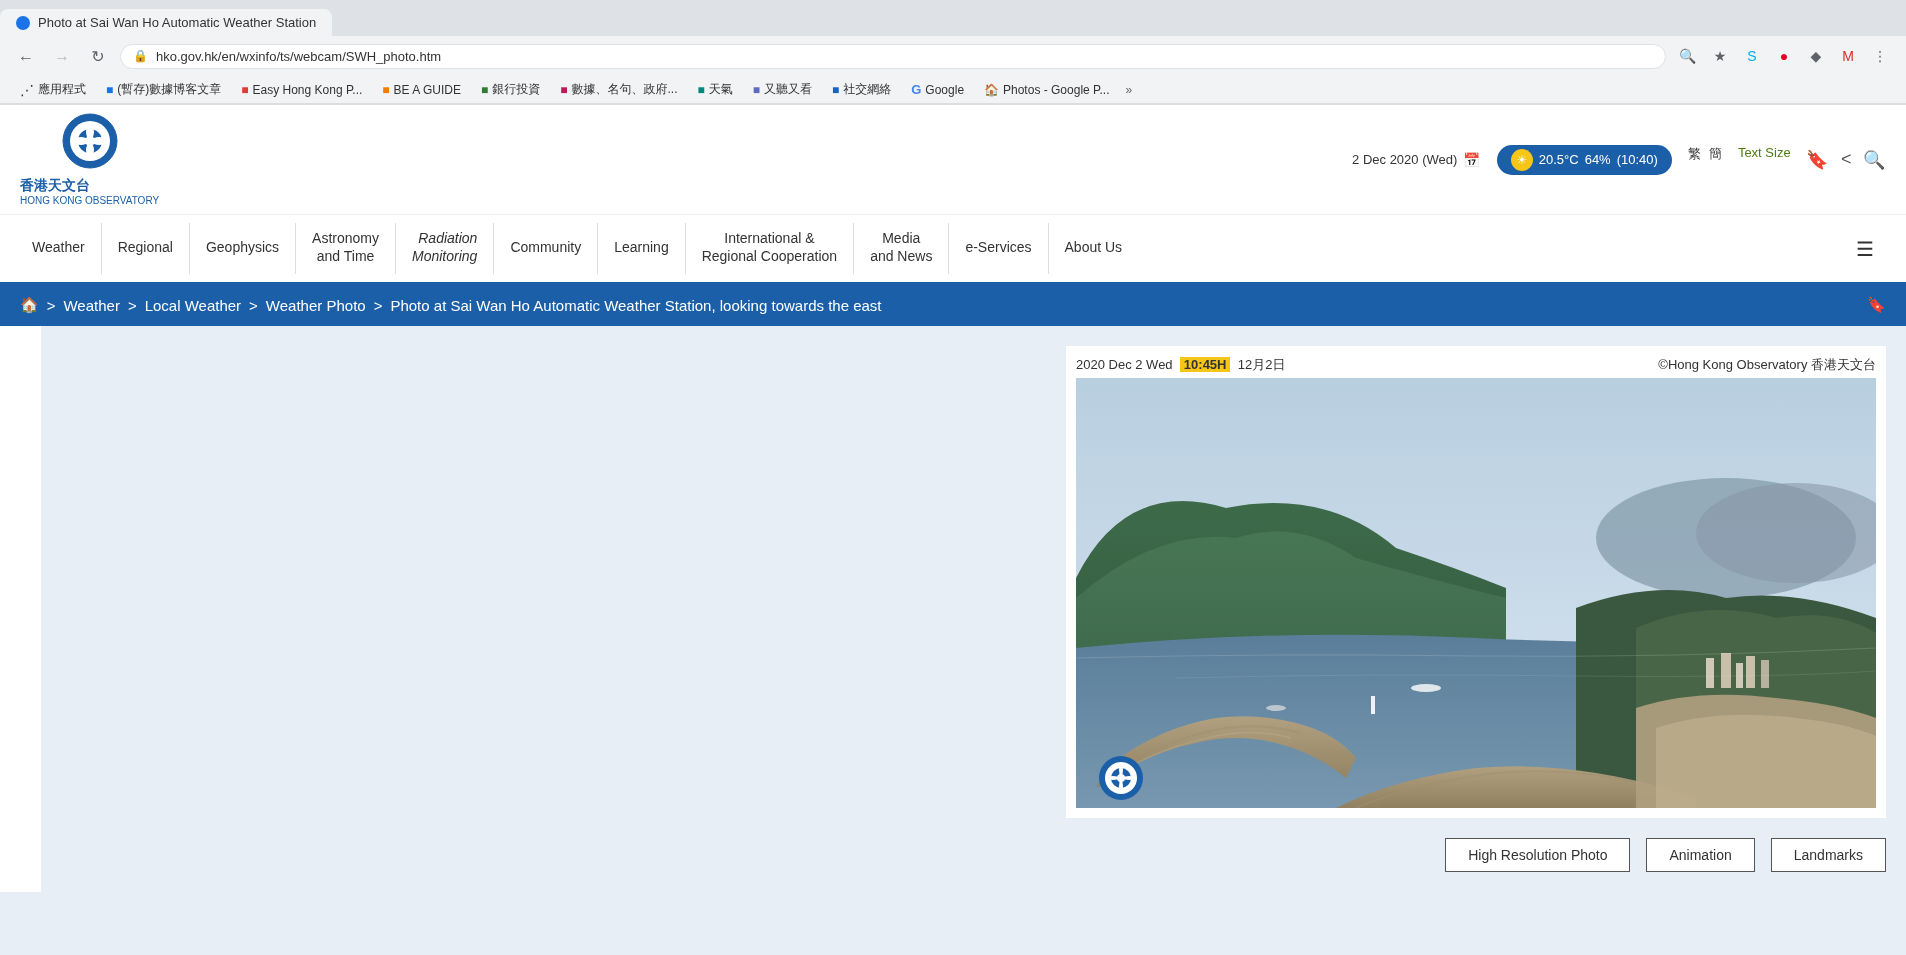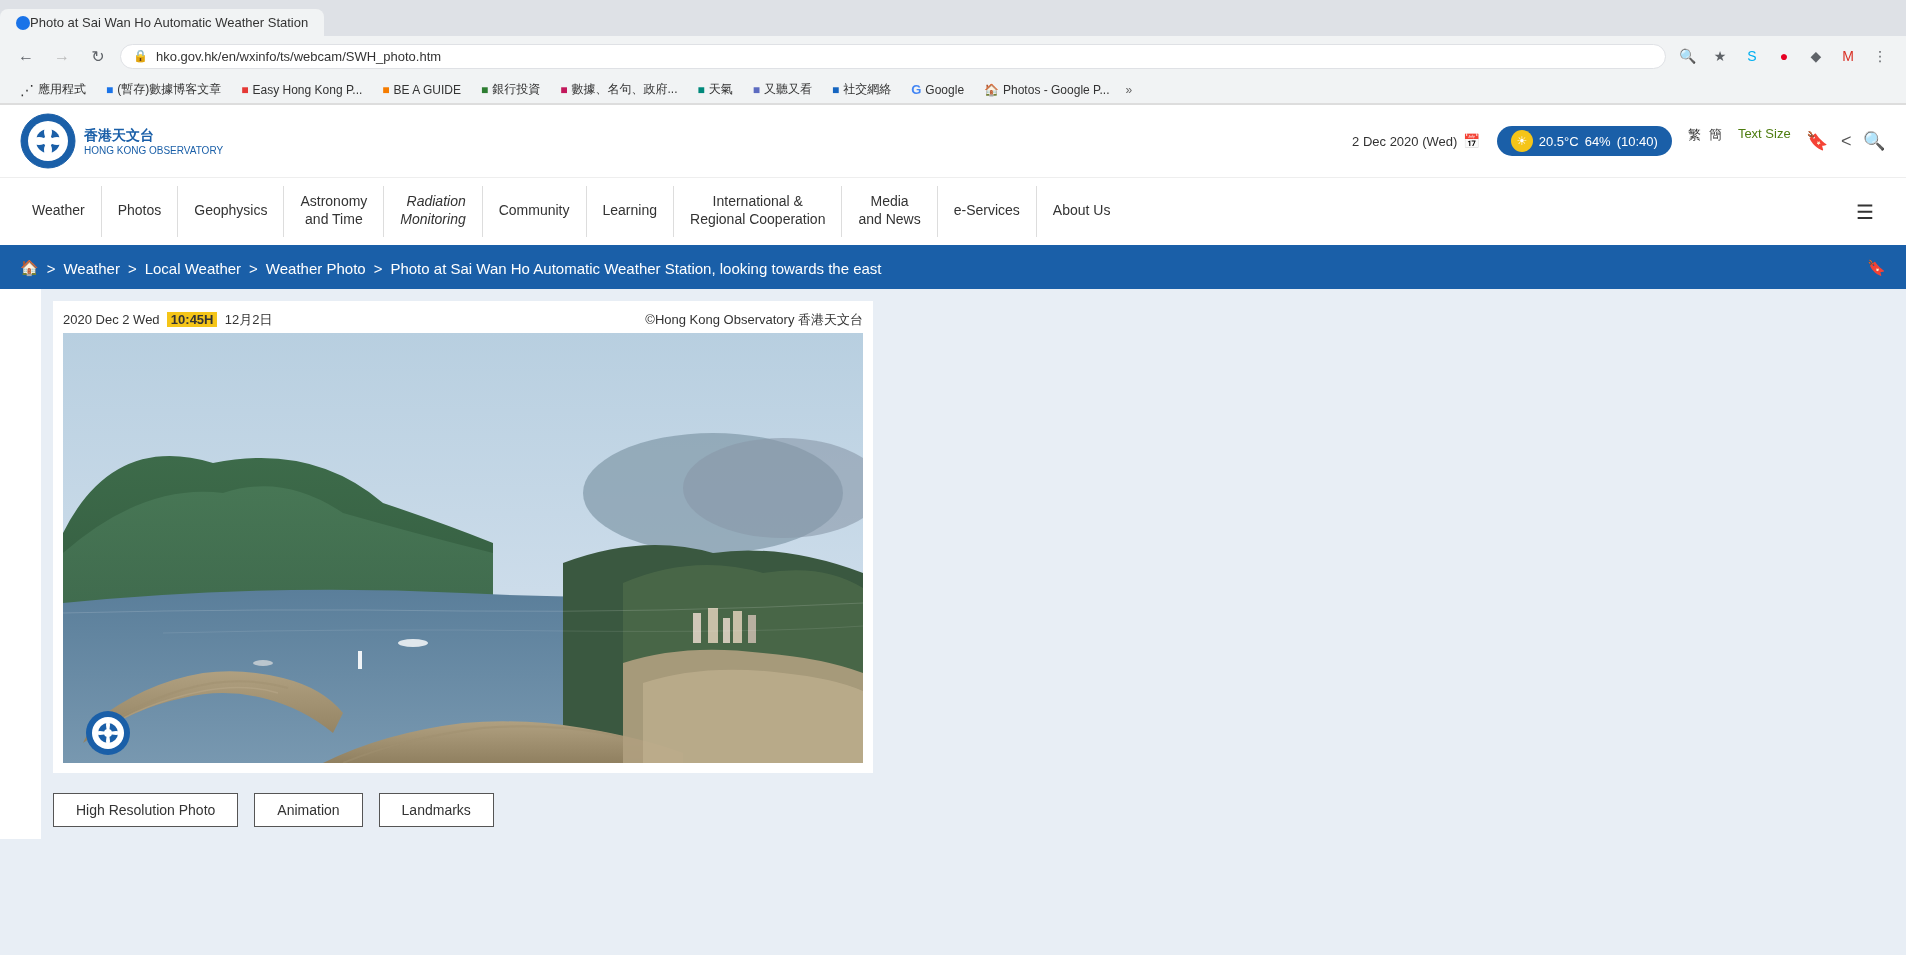--- a/index.html
+++ b/index.html
@@ -1,41 +1,41 @@
 <!DOCTYPE html>
 <html><head>
   <meta charset="utf-8">
   <style>
     * { margin: 0; padding: 0; box-sizing: border-box; }
     body { font-family: Arial, sans-serif; background: #e8eef5; font-size: 14px; }
 
     
     .browser-chrome { background: #f1f3f4; border-bottom: 1px solid #ddd; }
     .browser-tabs { background: #dee1e6; padding: 6px 0 0 0; display: flex; align-items: flex-end; height: 36px; }
-    .browser-tab { background: #f1f3f4; border-radius: 8px 8px 0 0; padding: 6px 16px; font-size: 13px; color: #333; min-width: 200px; display: flex; align-items: center; }
+    .browser-tab { background: #f1f3f4; border-radius: 8px 8px 0 0; padding: 6px 16px; font-size: 13px; color: #333; min-width: 200px; display: flex; align-items: center; gap: 8px; }
     .browser-tab .favicon { width: 14px; height: 14px; background: #1a73e8; border-radius: 50%; display: inline-block; flex-shrink: 0; }
     .browser-nav { display: flex; align-items: center; padding: 6px 12px; gap: 8px; background: #f1f3f4; }
     .nav-btn { width: 28px; height: 28px; border-radius: 50%; border: none; background: transparent; cursor: pointer; display: flex; align-items: center; justify-content: center; color: #5f6368; font-size: 16px; }
     .nav-btn.disabled { color: #bbb; cursor: default; }
     .address-bar { flex: 1; display: flex; align-items: center; background: white; border-radius: 20px; padding: 4px 12px; gap: 8px; border: 1px solid #dfe1e5; font-size: 13px; color: #333; }
     .address-bar .lock-icon { color: #188038; font-size: 12px; }
     .address-url { color: #333; font-size: 13px; flex: 1; }
     .nav-icons { display: flex; align-items: center; gap: 4px; }
     .nav-icon-btn { width: 28px; height: 28px; border-radius: 50%; border: none; background: transparent; cursor: pointer; display: flex; align-items: center; justify-content: center; color: #5f6368; font-size: 14px; }
 
     
     .bookmarks-bar { background: #f1f3f4; border-bottom: 1px solid #ddd; padding: 3px 12px; display: flex; align-items: center; gap: 4px; font-size: 12px; }
     .bookmark-item { display: flex; align-items: center; gap: 4px; padding: 2px 8px; border-radius: 4px; cursor: pointer; white-space: nowrap; color: #333; }
 
     
     .site-wrapper { background: white; max-width: 1906px; }
 
     
     .hko-header { background: white; padding: 8px 20px; display: flex; align-items: center; justify-content: space-between; border-bottom: 1px solid #eee; }
-    .hko-logo { display: flex; align-items: center; gap: 8px; }
+    .hko-logo { display: flex; align-items: center; gap: 8px; flex-direction: column; }
     .hko-logo-circle { width: 56px; height: 56px; }
     .hko-logo-text { display: flex; flex-direction: column; }
     .hko-logo-zh { font-size: 14px; color: #1a5fa8; font-weight: bold; }
     .hko-logo-en { font-size: 10px; color: #1a5fa8; }
     .hko-header-right { display: flex; gap: 16px; }
     .hko-date { font-size: 13px; color: #333; display: flex; align-items: center; gap: 6px; }
     .hko-weather-badge { background: #1a5fa8; border-radius: 20px; padding: 4px 14px; display: flex; align-items: center; gap: 6px; color: white; font-size: 13px; }
     .sun-icon-circle { width: 22px; height: 22px; background: #f5c518; border-radius: 50%; display: flex; align-items: center; justify-content: center; font-size: 12px; }
     .hko-lang { font-size: 13px; color: #333; display: flex; gap: 8px; }
     .hko-lang span { cursor: pointer; }
@@ -49,21 +49,21 @@
     .hko-nav-divider { width: 1px; background: #ddd; margin: 8px 0; }
     .hko-nav-hamburger { margin-left: auto; padding: 14px 16px; font-size: 20px; cursor: pointer; color: #333; display: flex; align-items: center; }
 
     
     .hko-breadcrumb { background: #1a5fa8; padding: 12px 20px; display: flex; align-items: center; color: white; font-size: 15px; gap: 8px; }
     .hko-breadcrumb a { color: white; text-decoration: none; cursor: pointer; }
     .hko-breadcrumb span { color: white; }
     .breadcrumb-bookmark { margin-left: auto; cursor: pointer; color: white; }
 
     
-    .hko-main { background: #e8eef5; padding: 12px; display: flex; flex-direction: column; align-items: flex-start; margin-left: 41px; }
+    .hko-main { background: #e8eef5; padding: 20px; display: flex; flex-direction: column; align-items: flex-end; margin-left: 41px; }
     .webcam-container { background: white; padding: 10px; max-width: 820px; width: 100%; }
     .webcam-header { font-size: 13px; color: #333; margin-bottom: 4px; display: flex; justify-content: space-between; }
     .webcam-image { width: 100%; height: 430px; background: linear-gradient(180deg, #b8d4e8 0%, #c8dce8 15%, #a8c8de 25%, #6a9fb5 30%, #4a7a6a 40%, #3d6b5a 50%, #5a8a70 55%, #4a7060 65%, #6888a0 70%, #7898b0 75%, #9aafbf 80%, #b0c0c5 85%, #c0ccd0 90%); position: relative; overflow: hidden; }
 
     
     .webcam-buttons { display: flex; gap: 16px; justify-content: center; margin-top: 20px; }
     .webcam-btn { padding: 8px 22px; border: 1.5px solid #555; background: white; font-size: 14px; color: #333; cursor: pointer; border-radius: 0; }
     .fav-blue { background: #1a73e8; }
   </style>
 </head>
@@ -190,21 +190,21 @@
       </div>
     </div>
   </div>
 
   <div class="hko-nav">
     <div class="hko-nav-item">
         <span>Weather</span>
       </div>
     <div class="hko-nav-divider"></div>
     <div class="hko-nav-item">
-        <span>Photos</span>
+        <span>Regional</span>
       </div>
     <div class="hko-nav-divider"></div>
     <div class="hko-nav-item">
         <span>Geophysics</span>
       </div>
     <div class="hko-nav-divider"></div>
     <div class="hko-nav-item" style="text-align:center;">Astronomy<br>and Time</div>
     <div class="hko-nav-divider"></div>
     <div class="hko-nav-item" style="text-align:right;font-style:italic;">Radiation<br>Monitoring</div>
     <div class="hko-nav-divider"></div>

